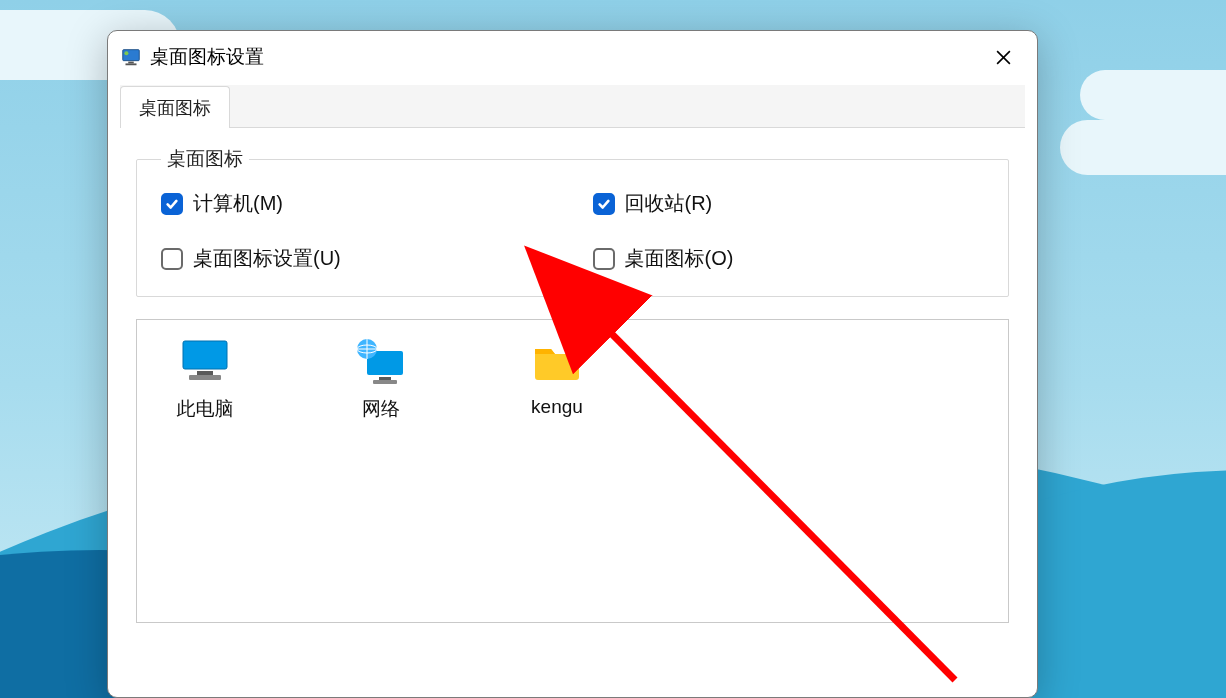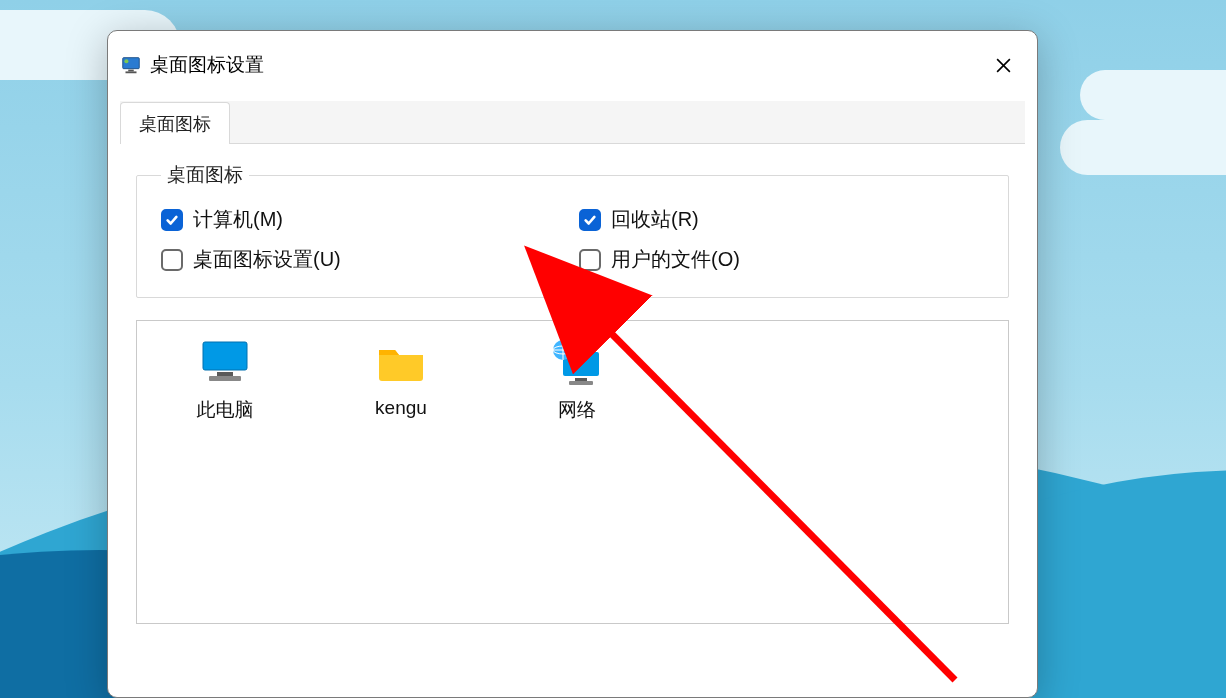--- a/index.html
+++ b/index.html
@@ -22,21 +22,21 @@
   .cloud.a{left:-40px;top:10px;width:220px;height:70px;}
   .cloud.b{left:1060px;top:120px;width:260px;height:55px;}
   .cloud.c{left:1080px;top:70px;width:180px;height:50px;}
   
   .window{
     position:absolute;left:107px;top:30px;width:931px;height:668px;
     background:#ffffff;border:1px solid #7a7a7a;border-radius:10px;
     box-shadow:0 8px 40px rgba(0,0,0,.25);
     box-sizing:border-box;display:flex;flex-direction:column;
   }
-  .titlebar{display:flex;align-items:center;height:44px;padding:12px 12px;justify-content:flex-end;}
+  .titlebar{display:flex;align-items:center;height:44px;padding:4px 12px;justify-content:flex-end;}
   .title-icon{width:22px;height:22px;margin-right:8px;display:flex;
               align-items:center;justify-content:center;}
   .title-text{font-size:19px;color:#000;}
   .close-btn{margin-left:auto;width:44px;height:40px;display:flex;
              align-items:center;justify-content:center;cursor:default;
              border-radius:6px;}
   .close-btn svg{stroke:#000;stroke-width:1.5;}
 
   .tabstrip{display:flex;align-items:flex-end;height:42px;
             border-bottom:1px solid #d9d9d9;margin:2px 12px 0 12px;
@@ -46,29 +46,29 @@
        background:#ffffff;border-radius:4px 4px 0 0;margin-bottom:-1px;
        cursor:default;}
   .content{flex:1;padding:18px 28px 12px 28px;}
 
   fieldset.group{
     border:1px solid #d9d9d9;border-radius:2px;margin:0 0 22px 0;
     padding:18px 24px 24px 24px;
   }
   fieldset.group legend{font-size:19px;color:#222;padding:0 6px;}
 
-  .checks{display:grid;grid-template-columns:1fr 1fr;row-gap:28px;column-gap:40px;gap:13px;}
+  .checks{display:grid;grid-template-columns:1fr 1fr;row-gap:28px;column-gap:40px;}
   .check{display:flex;align-items:center;gap:10px;font-size:20px;color:#111;}
   .cb{width:22px;height:22px;border:2px solid #6a6a6a;border-radius:5px;
       display:flex;align-items:center;justify-content:center;flex:0 0 auto;
       box-sizing:border-box;background:#fff;}
   .cb.checked{background:#0a63d6;border-color:#0a63d6;}
   .cb.checked svg{stroke:#fff;}
 
-  .iconbox{border:1px solid #c9c9c9;height:270px;padding:16px 24px;
+  .iconbox{border:1px solid #c9c9c9;height:270px;padding:16px 4px;
            display:flex;gap:48px;align-items:flex-start;}
   .icon-item{width:128px;display:flex;flex-direction:column;align-items:center;
              gap:10px;font-size:19px;color:#111;}
   .icon-slot{width:54px;height:50px;display:flex;align-items:center;
              justify-content:center;}
 
   
   .annot{position:absolute;pointer-events:none;}
 </style>
 </head>
@@ -133,65 +133,65 @@
           <span>回收站(R)</span>
         </label>
 
         <label class="check">
           <span class="cb"></span>
           <span>桌面图标设置(U)</span>
         </label>
 
         <label class="check">
           <span class="cb"></span>
-          <span>用户的文件(O)</span>
+          <span>桌面图标(O)</span>
         </label>
 
       </div>
     </fieldset>
 
     <div class="iconbox">
 
       <div class="icon-item">
         <span class="icon-slot">
           <svg width="52" height="48" viewBox="0 0 52 48">
             <rect x="4" y="4" width="44" height="28" rx="2" fill="#0099e6"></rect>
             <rect x="4" y="4" width="44" height="28" rx="2" fill="none" stroke="#0070b0" stroke-width="1"></rect>
             <rect x="18" y="34" width="16" height="4" fill="#5a5a5a"></rect>
             <rect x="10" y="38" width="32" height="5" rx="1" fill="#888"></rect>
           </svg>
         </span>
         <span>此电脑</span>
-      </div>
-
-      <div class="icon-item">
-        <span class="icon-slot">
-          <svg width="52" height="48" viewBox="0 0 52 48">
-            <path d="M4 12h16l4 5h24v23a3 3 0 0 1-3 3H7a3 3 0 0 1-3-3V12z" fill="#ffca28"></path>
-            <path d="M4 12h16l4 5H4z" fill="#ffb300"></path>
-          </svg>
-        </span>
-        <span>kengu</span>
       </div>
 
       <div class="icon-item">
         <span class="icon-slot">
           <svg width="52" height="48" viewBox="0 0 52 48">
             <rect x="12" y="14" width="36" height="24" rx="2" fill="#0099e6"></rect>
             <rect x="24" y="40" width="12" height="3" fill="#5a5a5a"></rect>
             <rect x="18" y="43" width="24" height="4" rx="1" fill="#888"></rect>
             <circle cx="12" cy="12" r="10" fill="#3fb5ff"></circle>
             <ellipse cx="12" cy="12" rx="10" ry="4" fill="none" stroke="#fff" stroke-width="1"></ellipse>
             <line x1="2" y1="12" x2="22" y2="12" stroke="#fff" stroke-width="1"></line>
             <line x1="12" y1="2" x2="12" y2="22" stroke="#fff" stroke-width="1"></line>
           </svg>
         </span>
         <span>网络</span>
       </div>
 
+      <div class="icon-item">
+        <span class="icon-slot">
+          <svg width="52" height="48" viewBox="0 0 52 48">
+            <path d="M4 12h16l4 5h24v23a3 3 0 0 1-3 3H7a3 3 0 0 1-3-3V12z" fill="#ffca28"></path>
+            <path d="M4 12h16l4 5H4z" fill="#ffb300"></path>
+          </svg>
+        </span>
+        <span>kengu</span>
+      </div>
+
 
 
     </div>
   </div>
 </div>
 
 <svg class="annot" width="1226" height="698" style="left:0;top:0">
   <defs>
     <marker id="ah" markerWidth="18" markerHeight="16" refX="3" refY="8" orient="auto">
       <path d="M0 0 L18 8 L0 16 Z" fill="#ff0000"></path>

